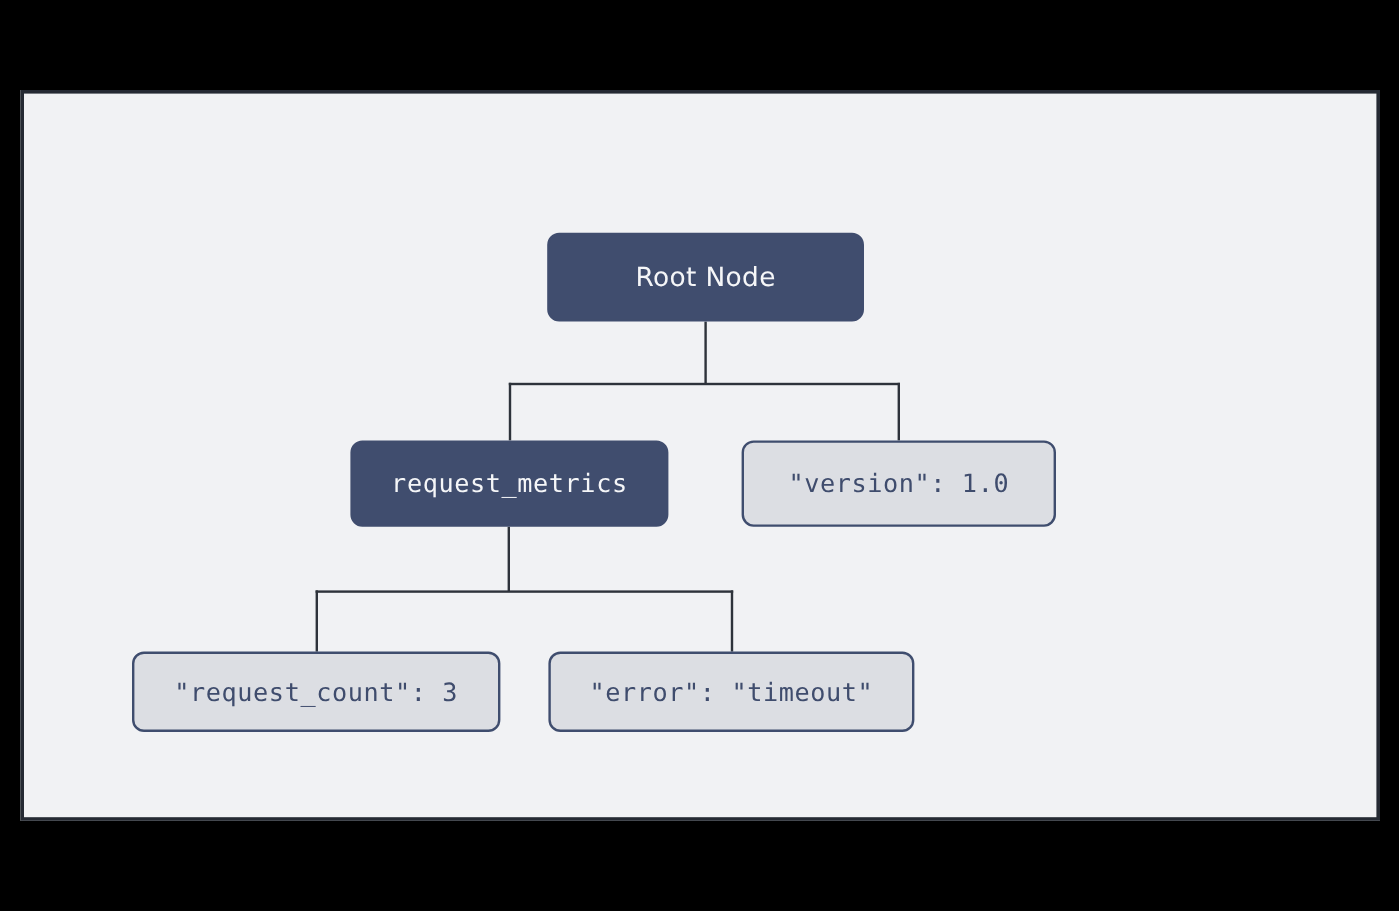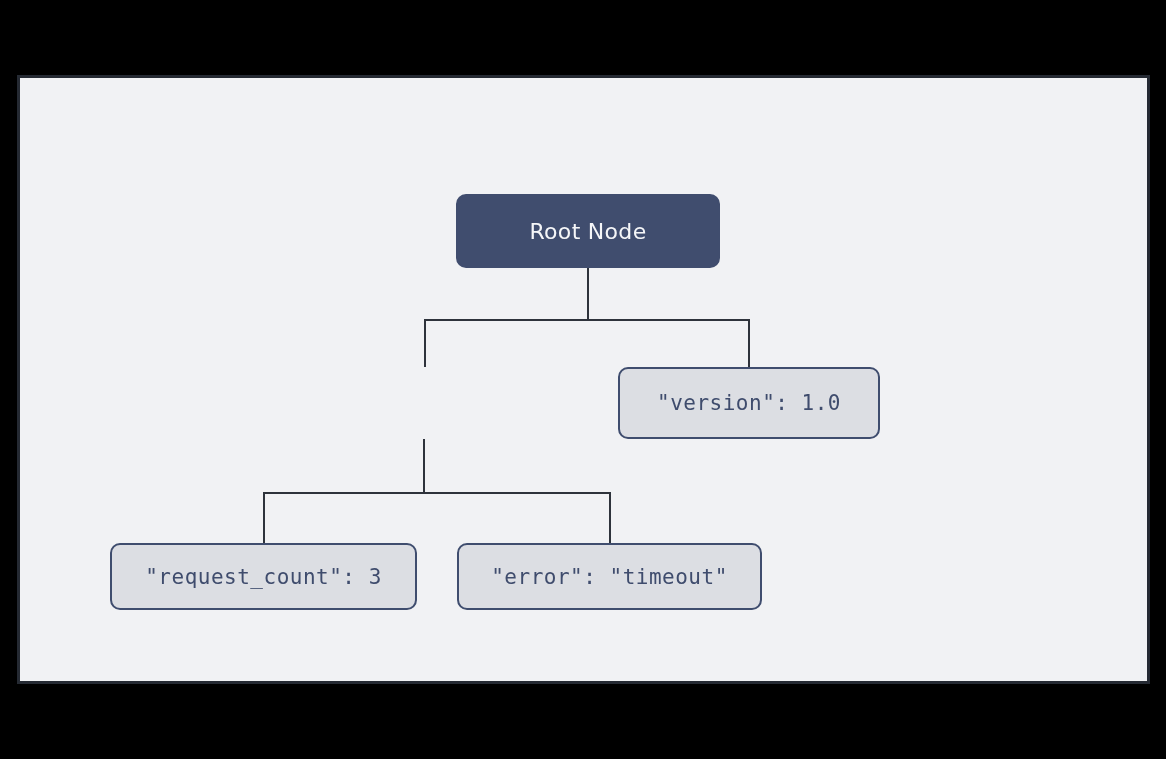--- a/index.html
+++ b/index.html
@@ -94,20 +94,23 @@
 
       <div class="connector v-line" id="conn-rm-stub"></div>
       <div class="connector h-line" id="conn-l2-bus"></div>
       <div class="connector v-line" id="conn-l2-drop-a"></div>
       <div class="connector v-line" id="conn-l2-drop-b"></div>
 
       <div class="node node-dark" id="node-root">
         <span class="sans-label">Root Node</span>
       </div>
 
+      <div class="node node-dark" id="node-request-metrics">
+        <span class="mono-label">request_metrics</span>
+      </div>
 
       <div class="node node-light" id="node-version">
         <span class="mono-label">"version": 1.0</span>
       </div>
 
       <div class="node node-light" id="node-request-count">
         <span class="mono-label">"request_count": 3</span>
       </div>
 
       <div class="node node-light" id="node-error">

